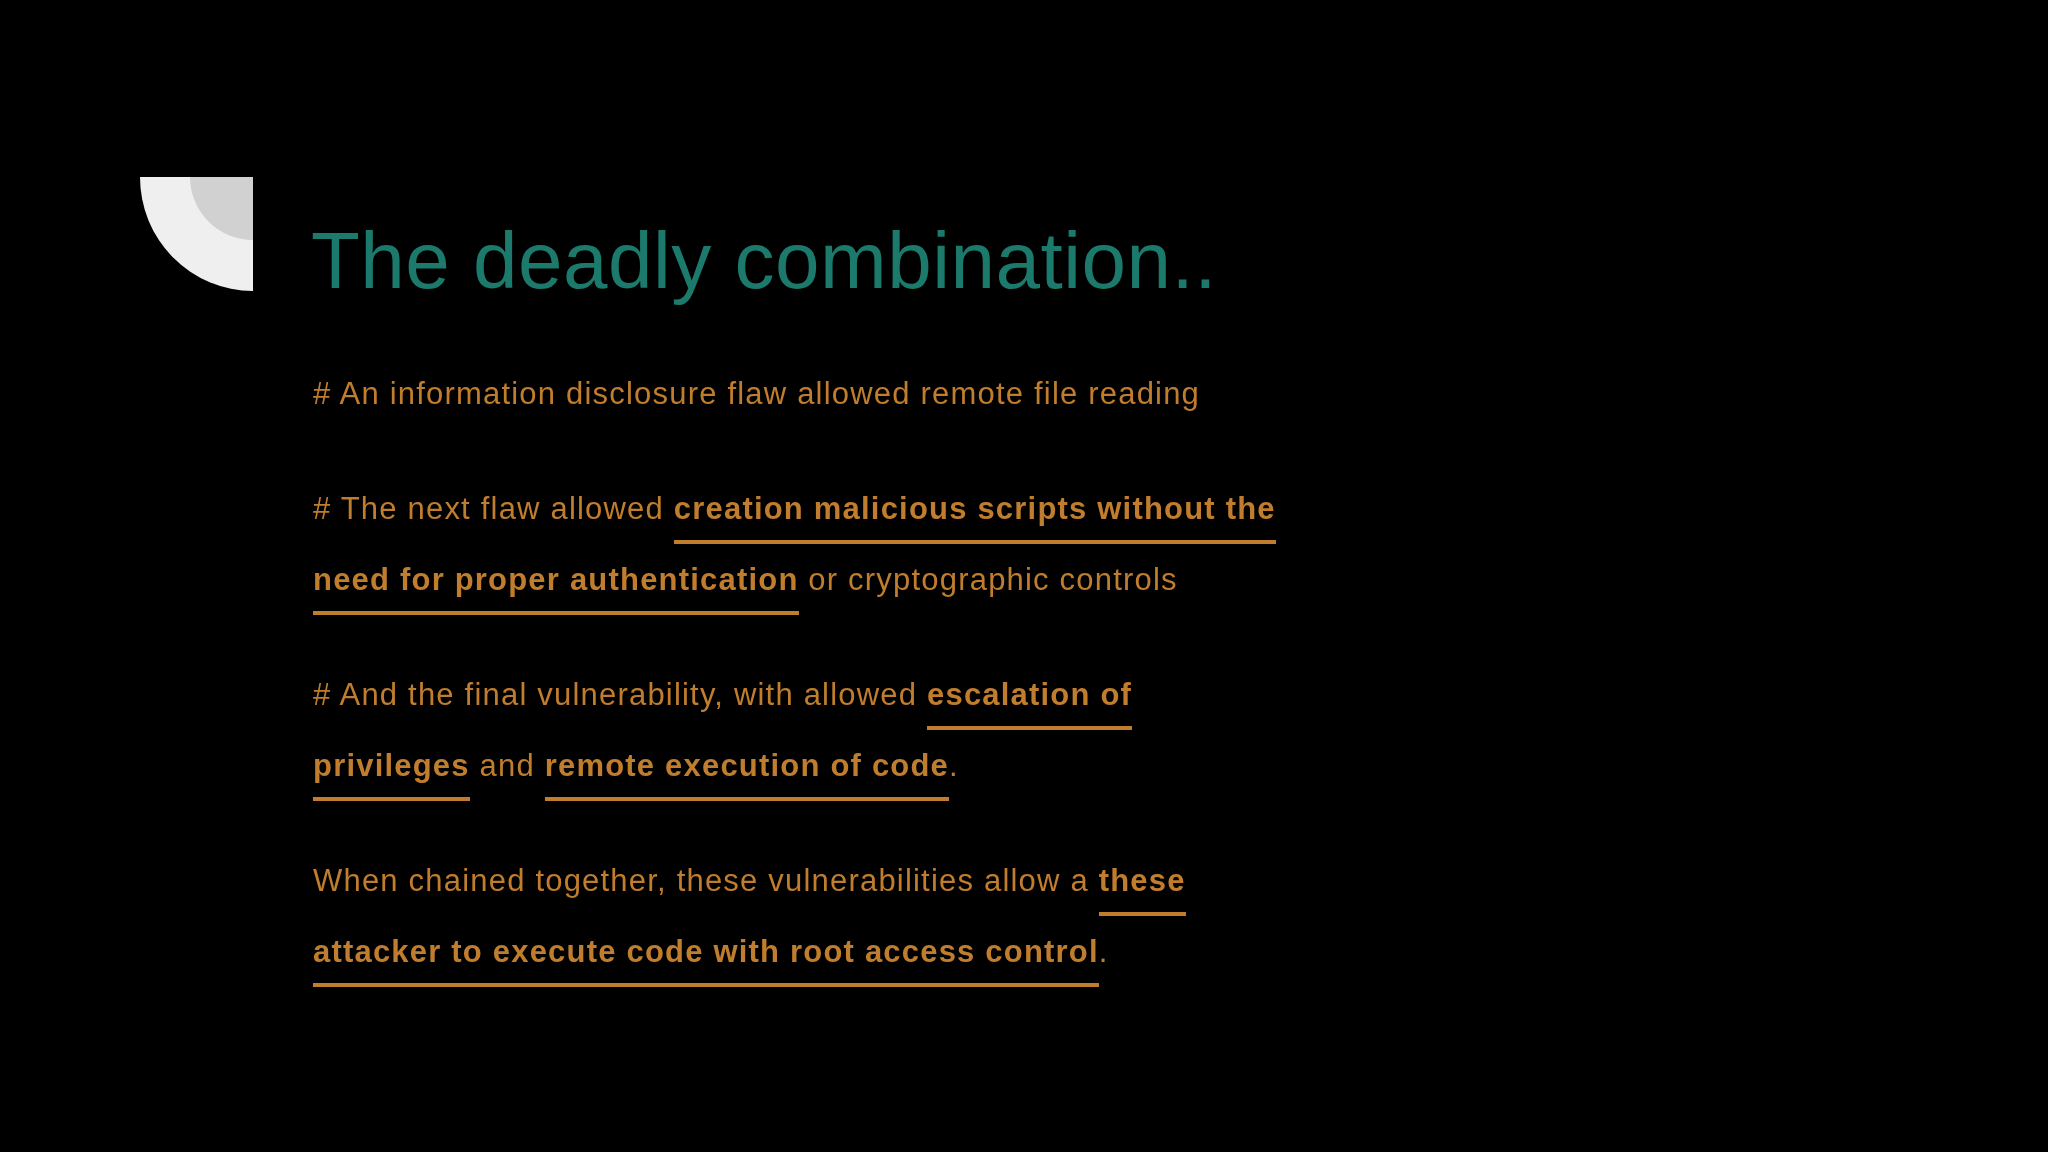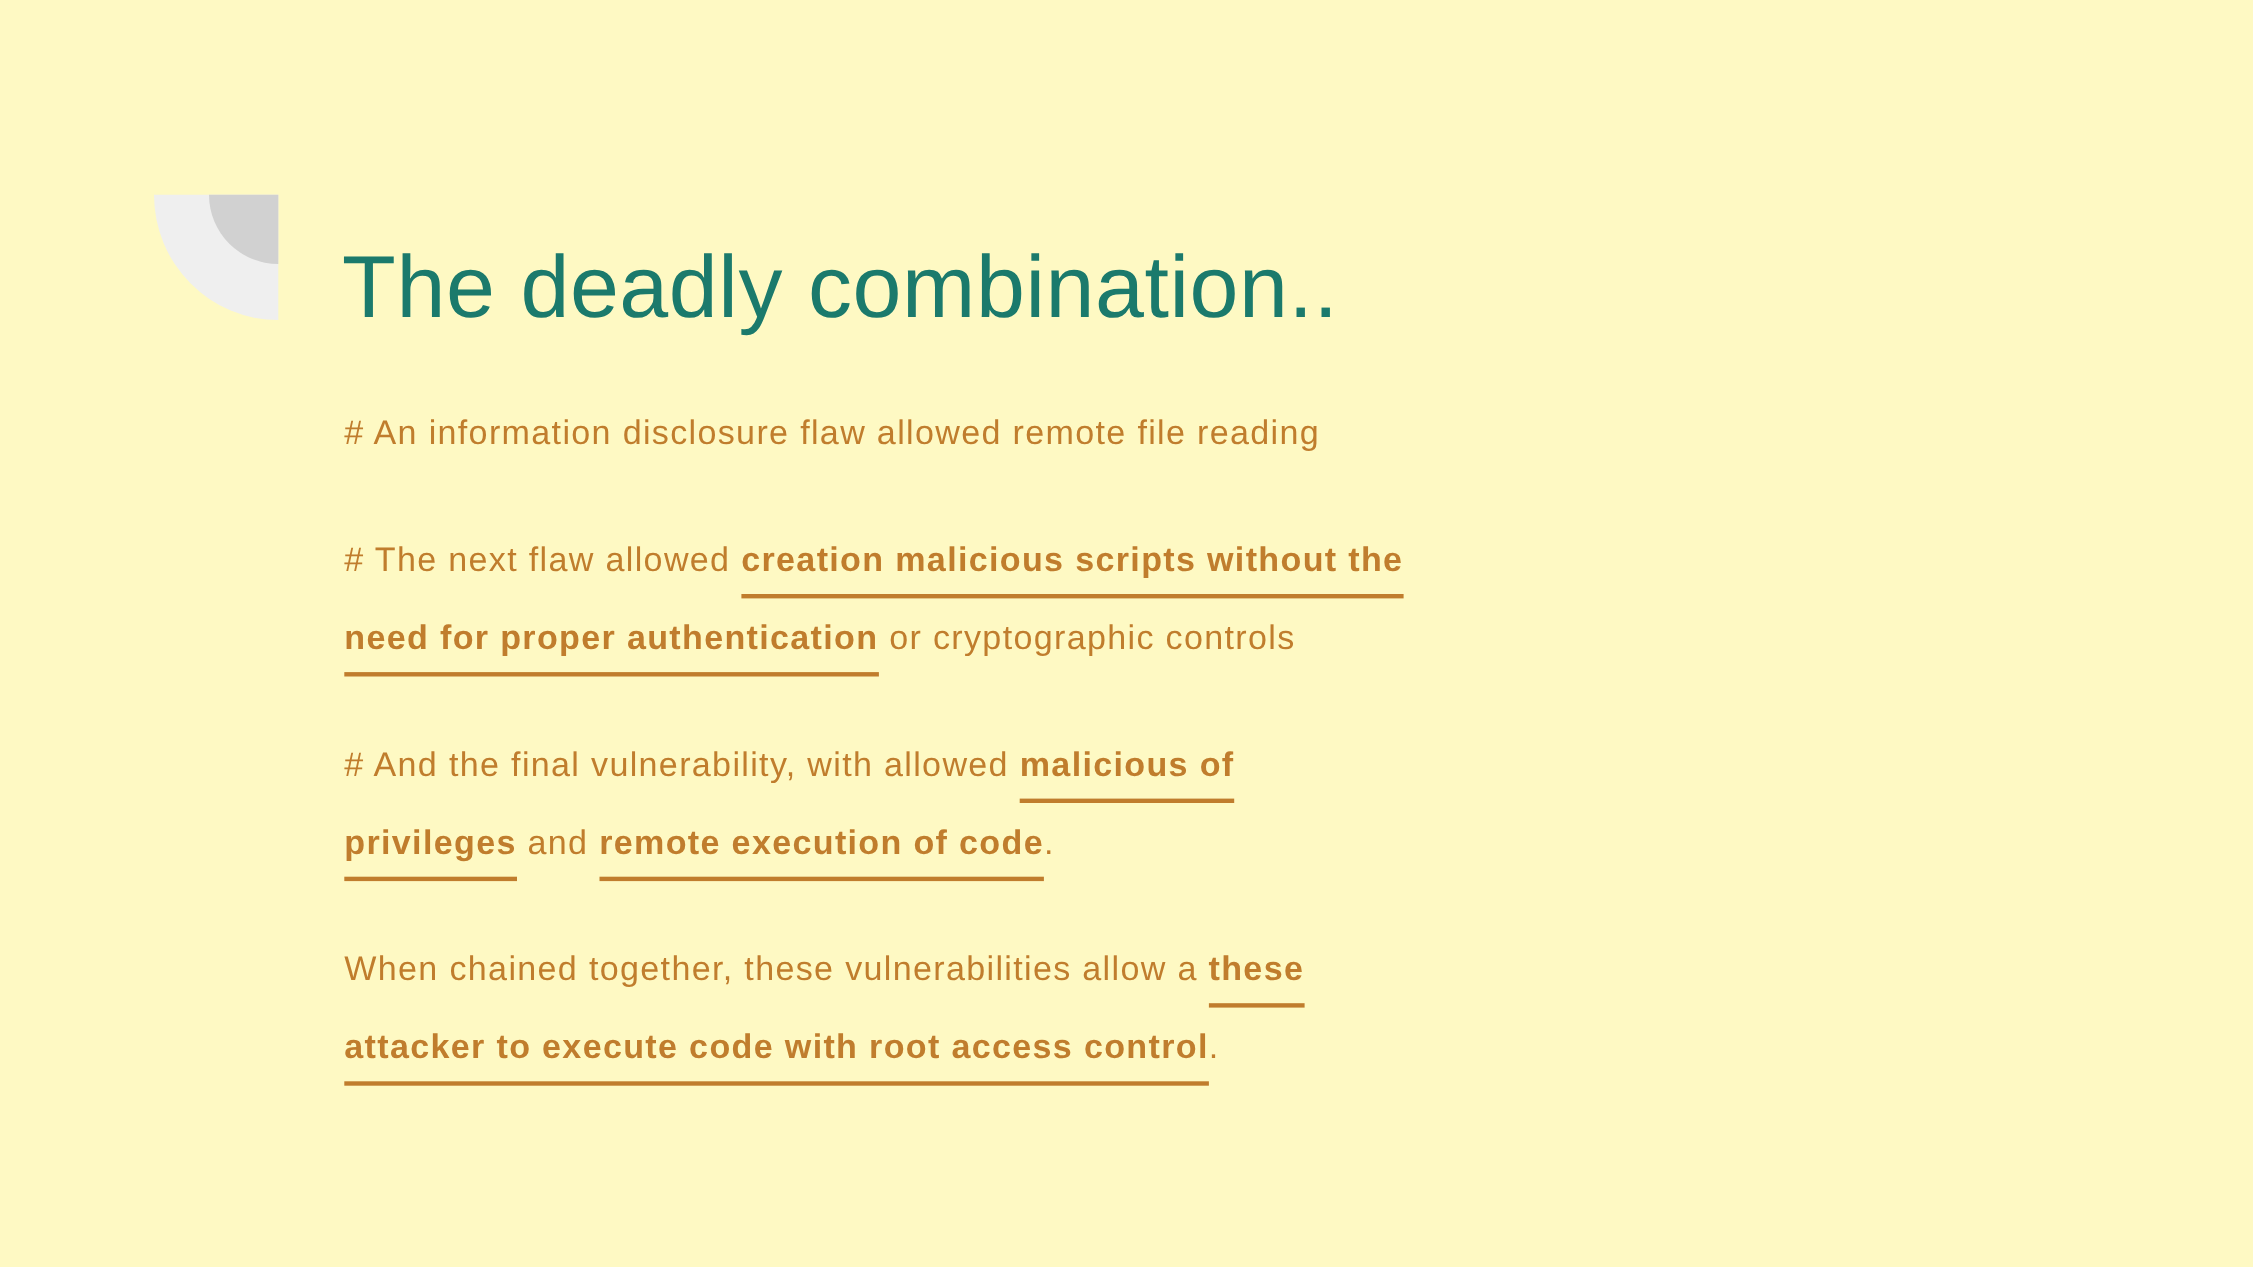--- a/index.html
+++ b/index.html
@@ -52,23 +52,23 @@
   }
   .body-text b.bu {
     font-weight: bold;
     border-bottom: 4px solid currentColor;
     padding-bottom: 14px;
   }
 </style>
 </head>
 <body>
 
-<div class="slide" style="background: #fef9c3;">
+<div class="slide" style="background: #000000;">
   <div class="deco-outer" style="background: rgb(239, 239, 239);"></div>
   <div class="deco-inner" style="background: rgb(209, 209, 209);"></div>
   <h1 class="title" style="color: rgb(27, 122, 108);">The deadly combination..</h1>
   <div class="body-text" style="color: rgb(192, 125, 45);">
       <p><span># An information disclosure flaw allowed remote file reading</span></p>
       <p><span># The next flaw allowed </span><b class="bu">creation malicious scripts without the</b><br><b class="bu">need for proper authentication</b><span> or cryptographic controls</span></p>
-      <p><span># And the final vulnerability, with allowed </span><b class="bu">malicious of</b><br><b class="bu">privileges</b><span> and </span><b class="bu">remote execution of code</b><span>.</span></p>
+      <p><span># And the final vulnerability, with allowed </span><b class="bu">escalation of</b><br><b class="bu">privileges</b><span> and </span><b class="bu">remote execution of code</b><span>.</span></p>
       <p><span>When chained together, these vulnerabilities allow a </span><b class="bu">these</b><br><b class="bu">attacker to execute code with root access control</b><span>.</span></p>
     </div>
 </div>
 
 </body></html>

